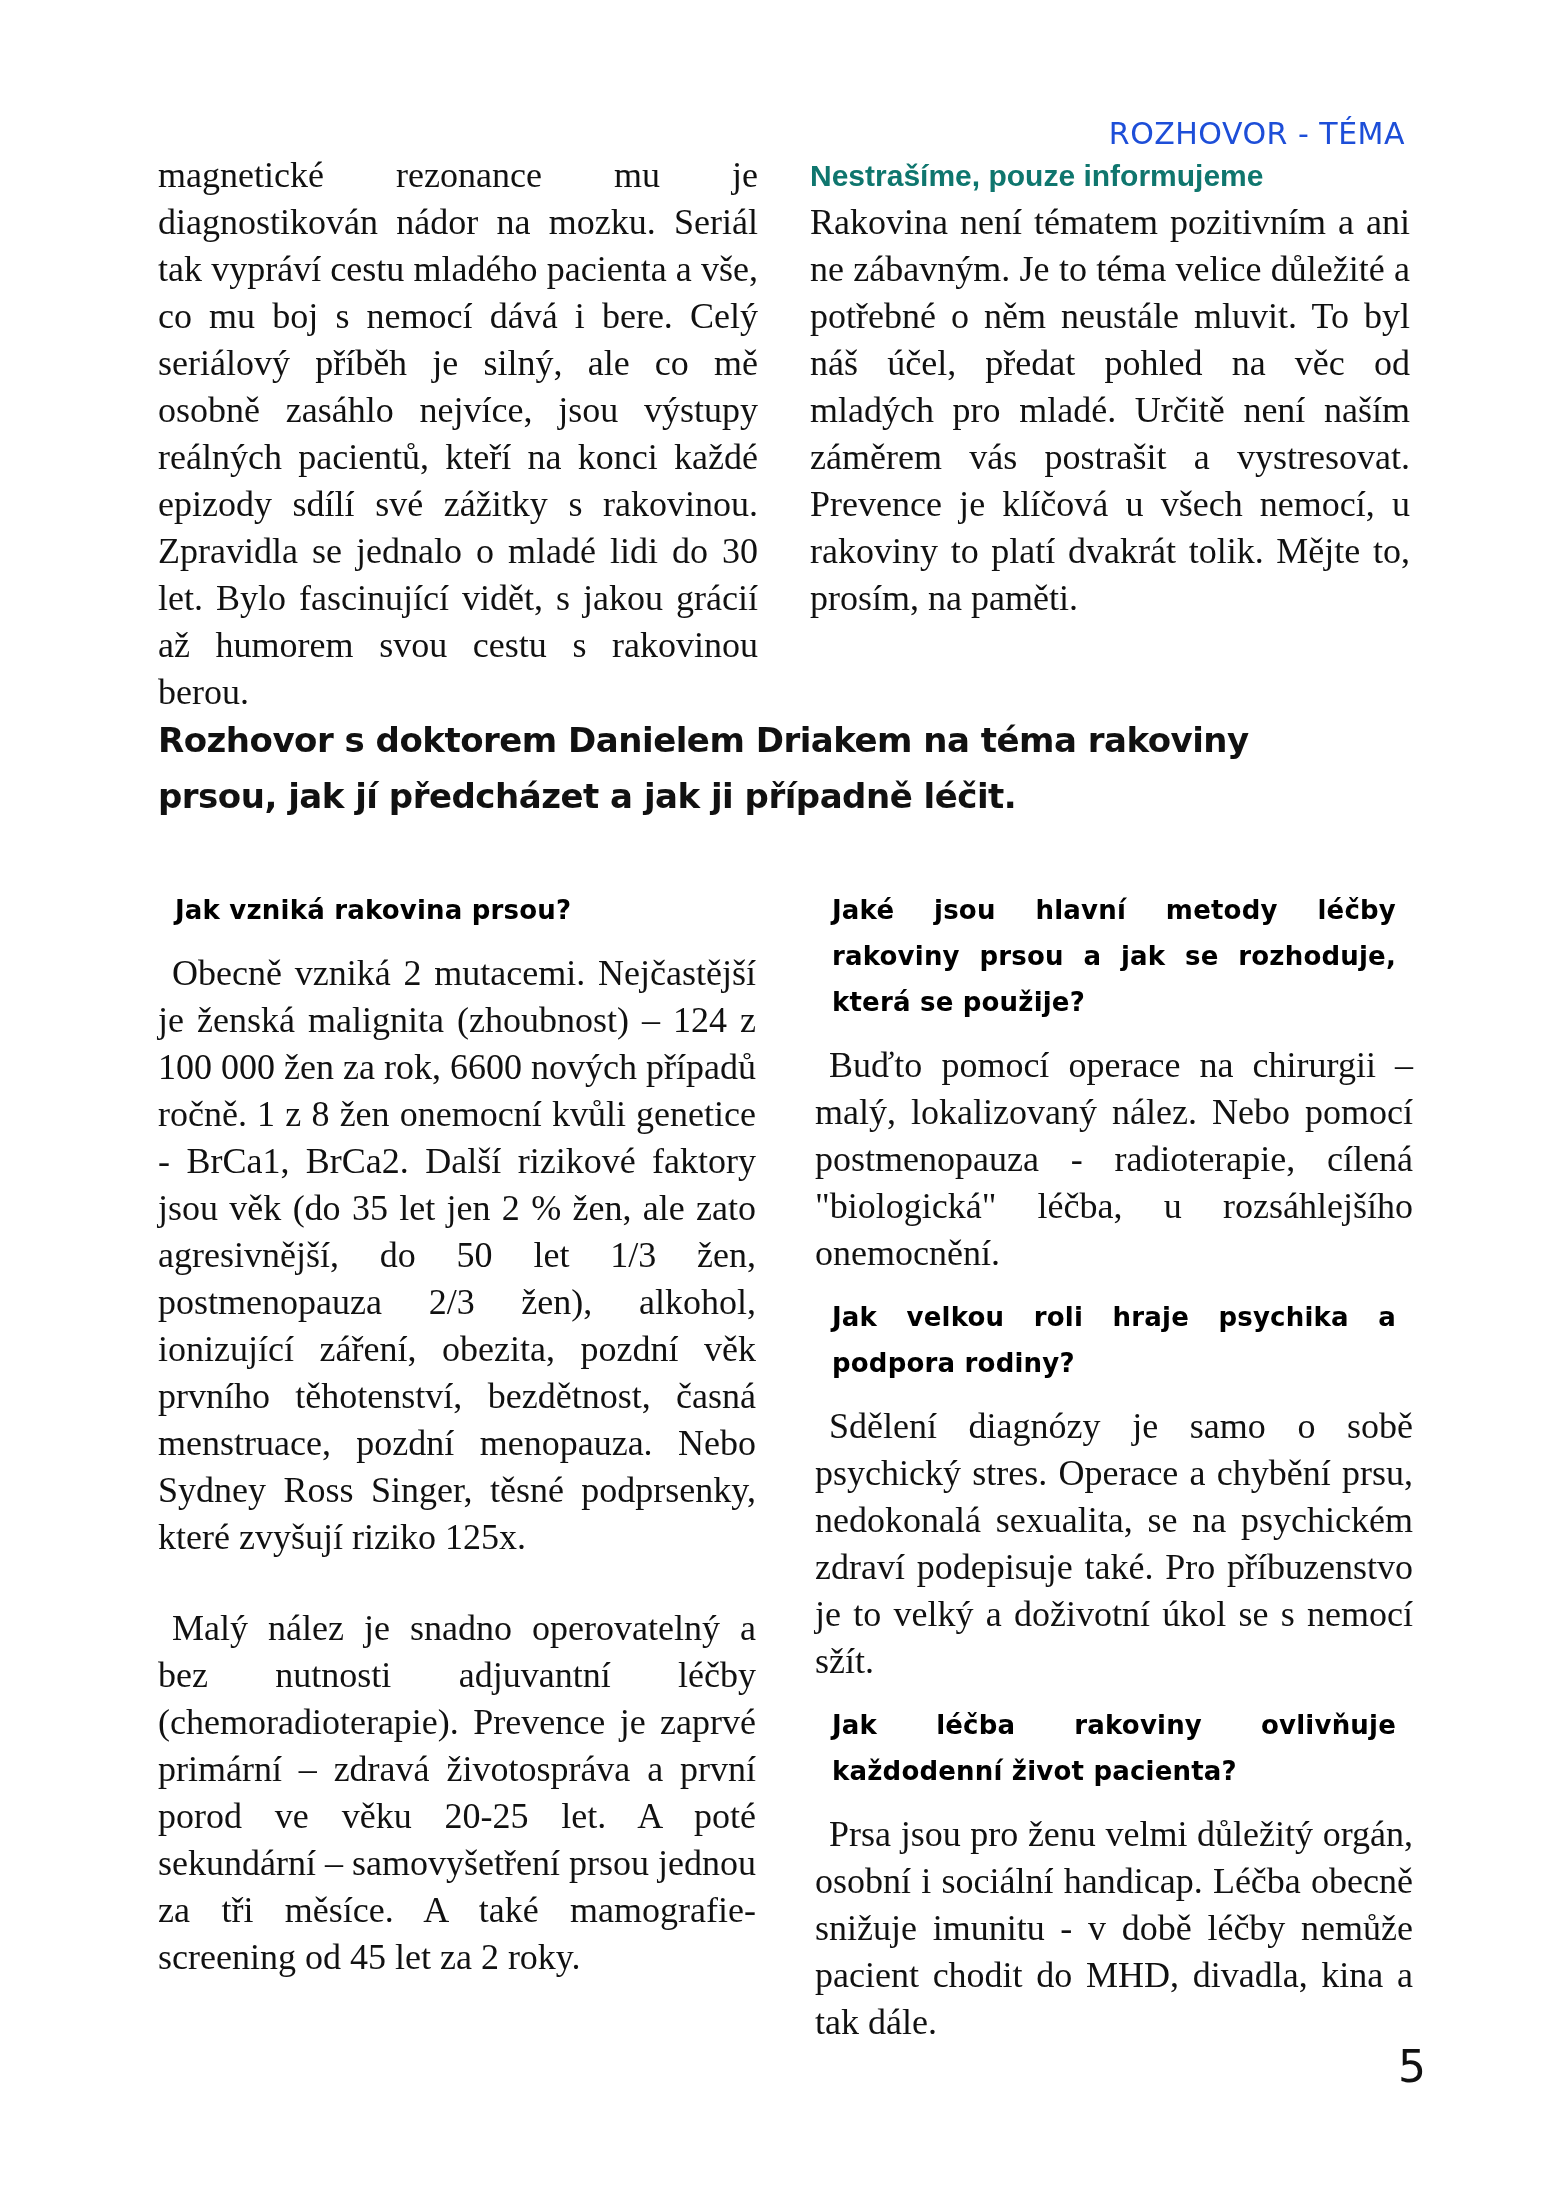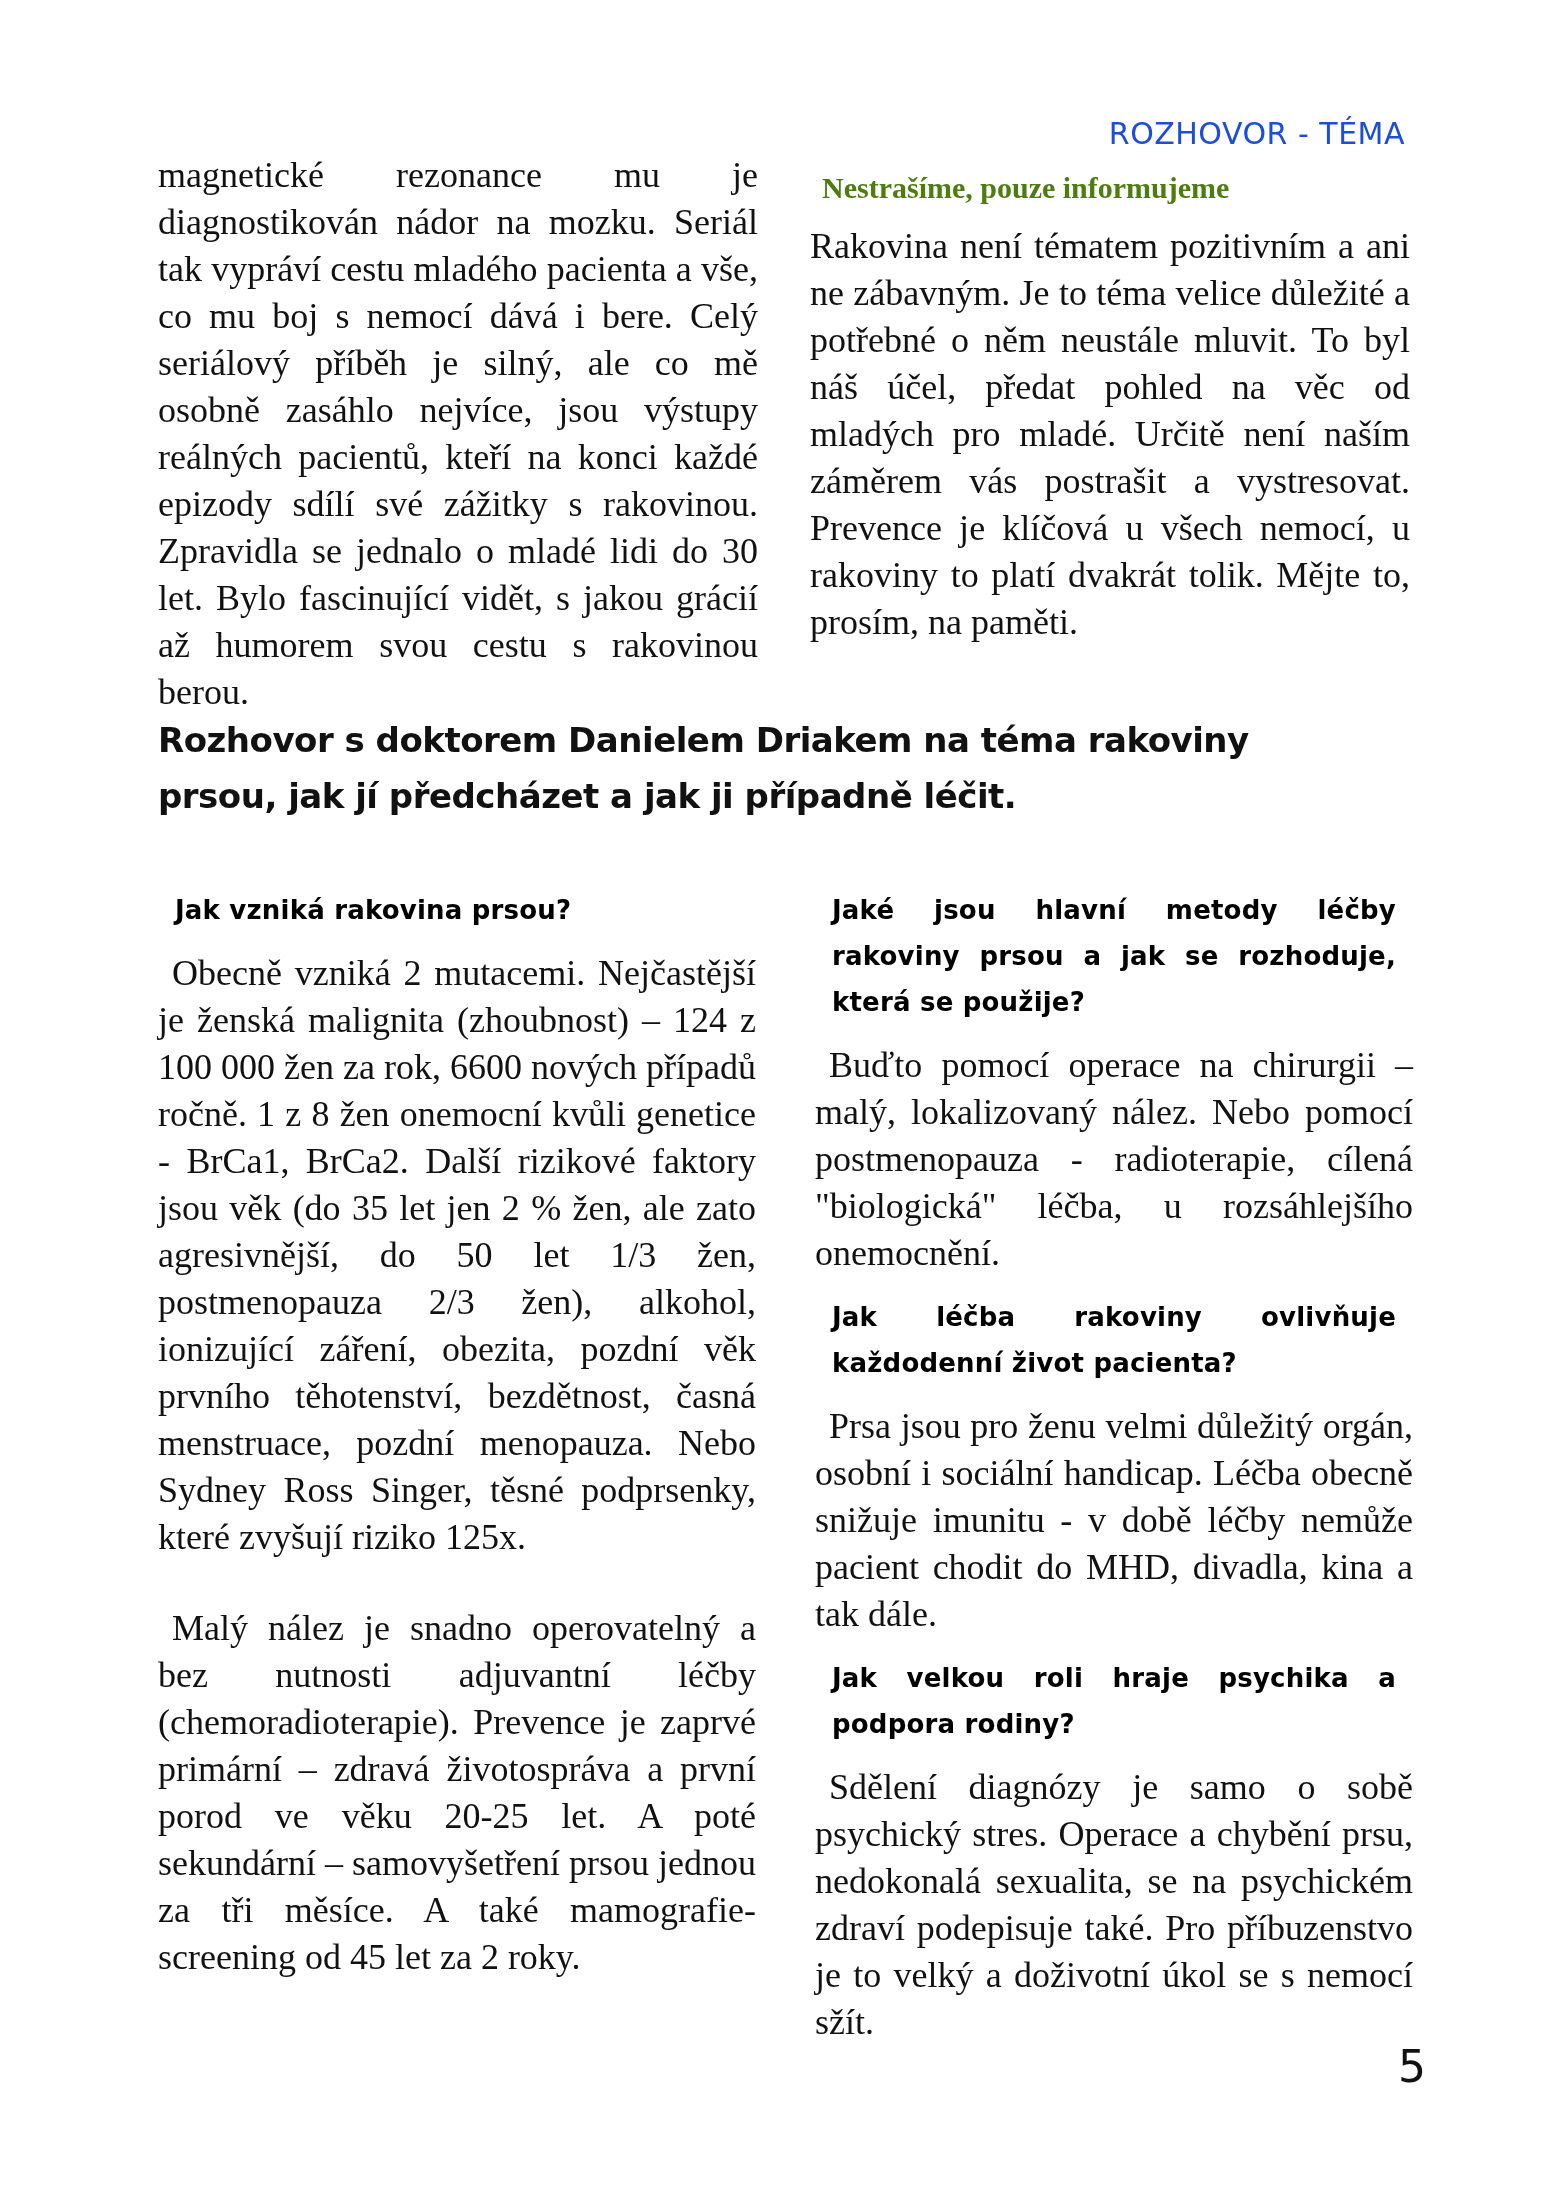--- a/index.html
+++ b/index.html
@@ -16,22 +16,22 @@
     .col-right-top { left: 810px; top: 152px; }
 
     .body-text {
       font-family: "Liberation Serif", "DejaVu Serif", serif;
       font-size: 36px; line-height: 47px; text-align: justify;
       margin: 0; color: #111111;
     }
     .indent { text-indent: 14px; }
 
     .subhead-serif {
-      font-family: Liberation Serif, serif;
-      font-weight: bold; font-size: 30px; line-height: 47px; margin: 12px; color: #4d7c0f;
+      font-family: Liberation Sans, sans-serif;
+      font-weight: bold; font-size: 30px; line-height: 47px; margin: 0; color: #0f766e;
     }
 
     .main-title {
       position: absolute; left: 158px; top: 712px; width: 1180px;
       font-family: "DejaVu Sans", sans-serif; font-weight: bold;
       font-size: 34px; line-height: 56px; margin: 0; color: #111111;
       letter-spacing: -0.5px;
     }
 
     .col-left-bottom { left: 158px; top: 870px; width: 598px; }
@@ -76,22 +76,22 @@
     <p class="body-text indent">Malý nález je snadno operovatelný a bez nutnosti adjuvantní léčby (chemoradioterapie). Prevence je zaprvé primární – zdravá životospráva a první porod ve věku 20-25 let. A poté sekundární – samovyšetření prsou jednou za tři měsíce. A také mamografie-screening od 45 let za 2 roky.</p>
   </div>
 </div>
 
 <div class="col col-right-bottom">
   <div class="q-block">
     <h4 class="q-head">Jaké jsou hlavní metody léčby rakoviny prsou a jak se rozhoduje, která se použije?</h4>
     <p class="body-text indent">Buďto pomocí operace na chirurgii – malý, lokalizovaný nález. Nebo pomocí postmenopauza - radioterapie, cílená "biologická" léčba, u rozsáhlejšího onemocnění.</p>
   </div>
   <div class="q-block">
+    <h4 class="q-head">Jak velkou roli hraje psychika a podpora rodiny?</h4>
+    <p class="body-text indent">Sdělení diagnózy je samo o sobě psychický stres. Operace a chybění prsu, nedokonalá sexualita, se na psychickém zdraví podepisuje také. Pro příbuzenstvo je to velký a doživotní úkol se s nemocí sžít.</p>
+  </div>
+  <div class="q-block">
     <h4 class="q-head">Jak léčba rakoviny ovlivňuje každodenní život pacienta?</h4>
     <p class="body-text indent">Prsa jsou pro ženu velmi důležitý orgán, osobní i sociální handicap. Léčba obecně snižuje imunitu - v době léčby nemůže pacient chodit do MHD, divadla, kina a tak dále.</p>
-  </div>
-  <div class="q-block">
-    <h4 class="q-head">Jak velkou roli hraje psychika a podpora rodiny?</h4>
-    <p class="body-text indent">Sdělení diagnózy je samo o sobě psychický stres. Operace a chybění prsu, nedokonalá sexualita, se na psychickém zdraví podepisuje také. Pro příbuzenstvo je to velký a doživotní úkol se s nemocí sžít.</p>
   </div>
 </div>
 
 <div class="page-number">5</div>
 
 </body></html>

